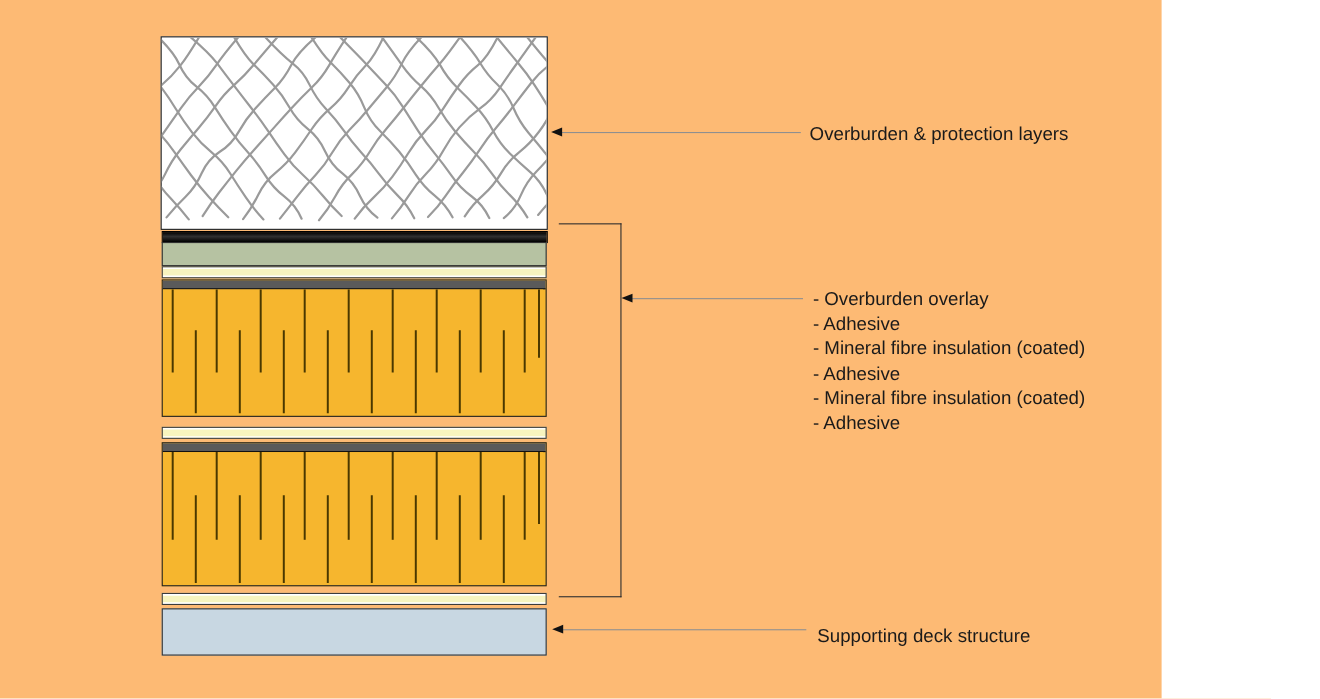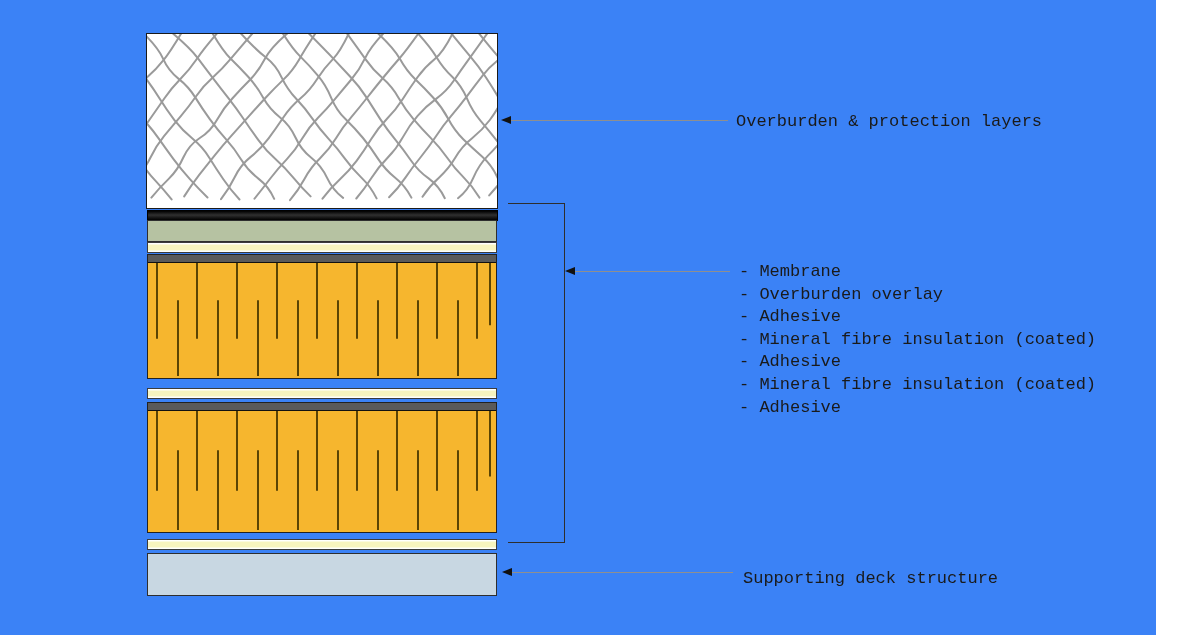--- a/index.html
+++ b/index.html
@@ -1,20 +1,20 @@
 <!DOCTYPE html>
 <html><head>
 <meta charset="utf-8">
 <style>
   html,body{margin:0;padding:0;background:#ffffff;}
   #canvas{
     position:relative;
-    width:1156px;height:635px;
-    background:#3b82f6;
-    font-family:Liberation Mono, monospace;
+    width:1056px;height:635px;
+    background:#fdba74;
+    font-family:Liberation Sans, sans-serif;
     overflow:hidden;
   }
   .abs{position:absolute;}
   
   .mesh-block{
     left:146px;top:33px;width:350px;height:174px;
     background:#ffffff;border:1.5px solid #1a1a1a;
   }
   .membrane{
     left:147px;top:210px;width:349px;height:9px;
@@ -183,21 +183,20 @@
   <div class="abs arrow-line" style="left:574px;top:271px;width:156px;"></div>
   <div class="abs arrow-head" style="left:565px;top:267px;"></div>
 
   <div class="abs arrow-line" style="left:511px;top:572px;width:222px;"></div>
   <div class="abs arrow-head" style="left:502px;top:568px;"></div>
 
   <div class="abs lbl lbl-overburden">Overburden &amp; protection layers</div>
 
   <div class="abs lbl lbl-assembly">
     <div>
-        <div>- Membrane</div>
         <div>- Overburden overlay</div>
         <div>- Adhesive</div>
         <div>- Mineral fibre insulation (coated)</div>
         <div>- Adhesive</div>
         <div>- Mineral fibre insulation (coated)</div>
         <div>- Adhesive</div>
       </div>
   </div>
 
   <div class="abs lbl lbl-deck">Supporting deck structure</div>

